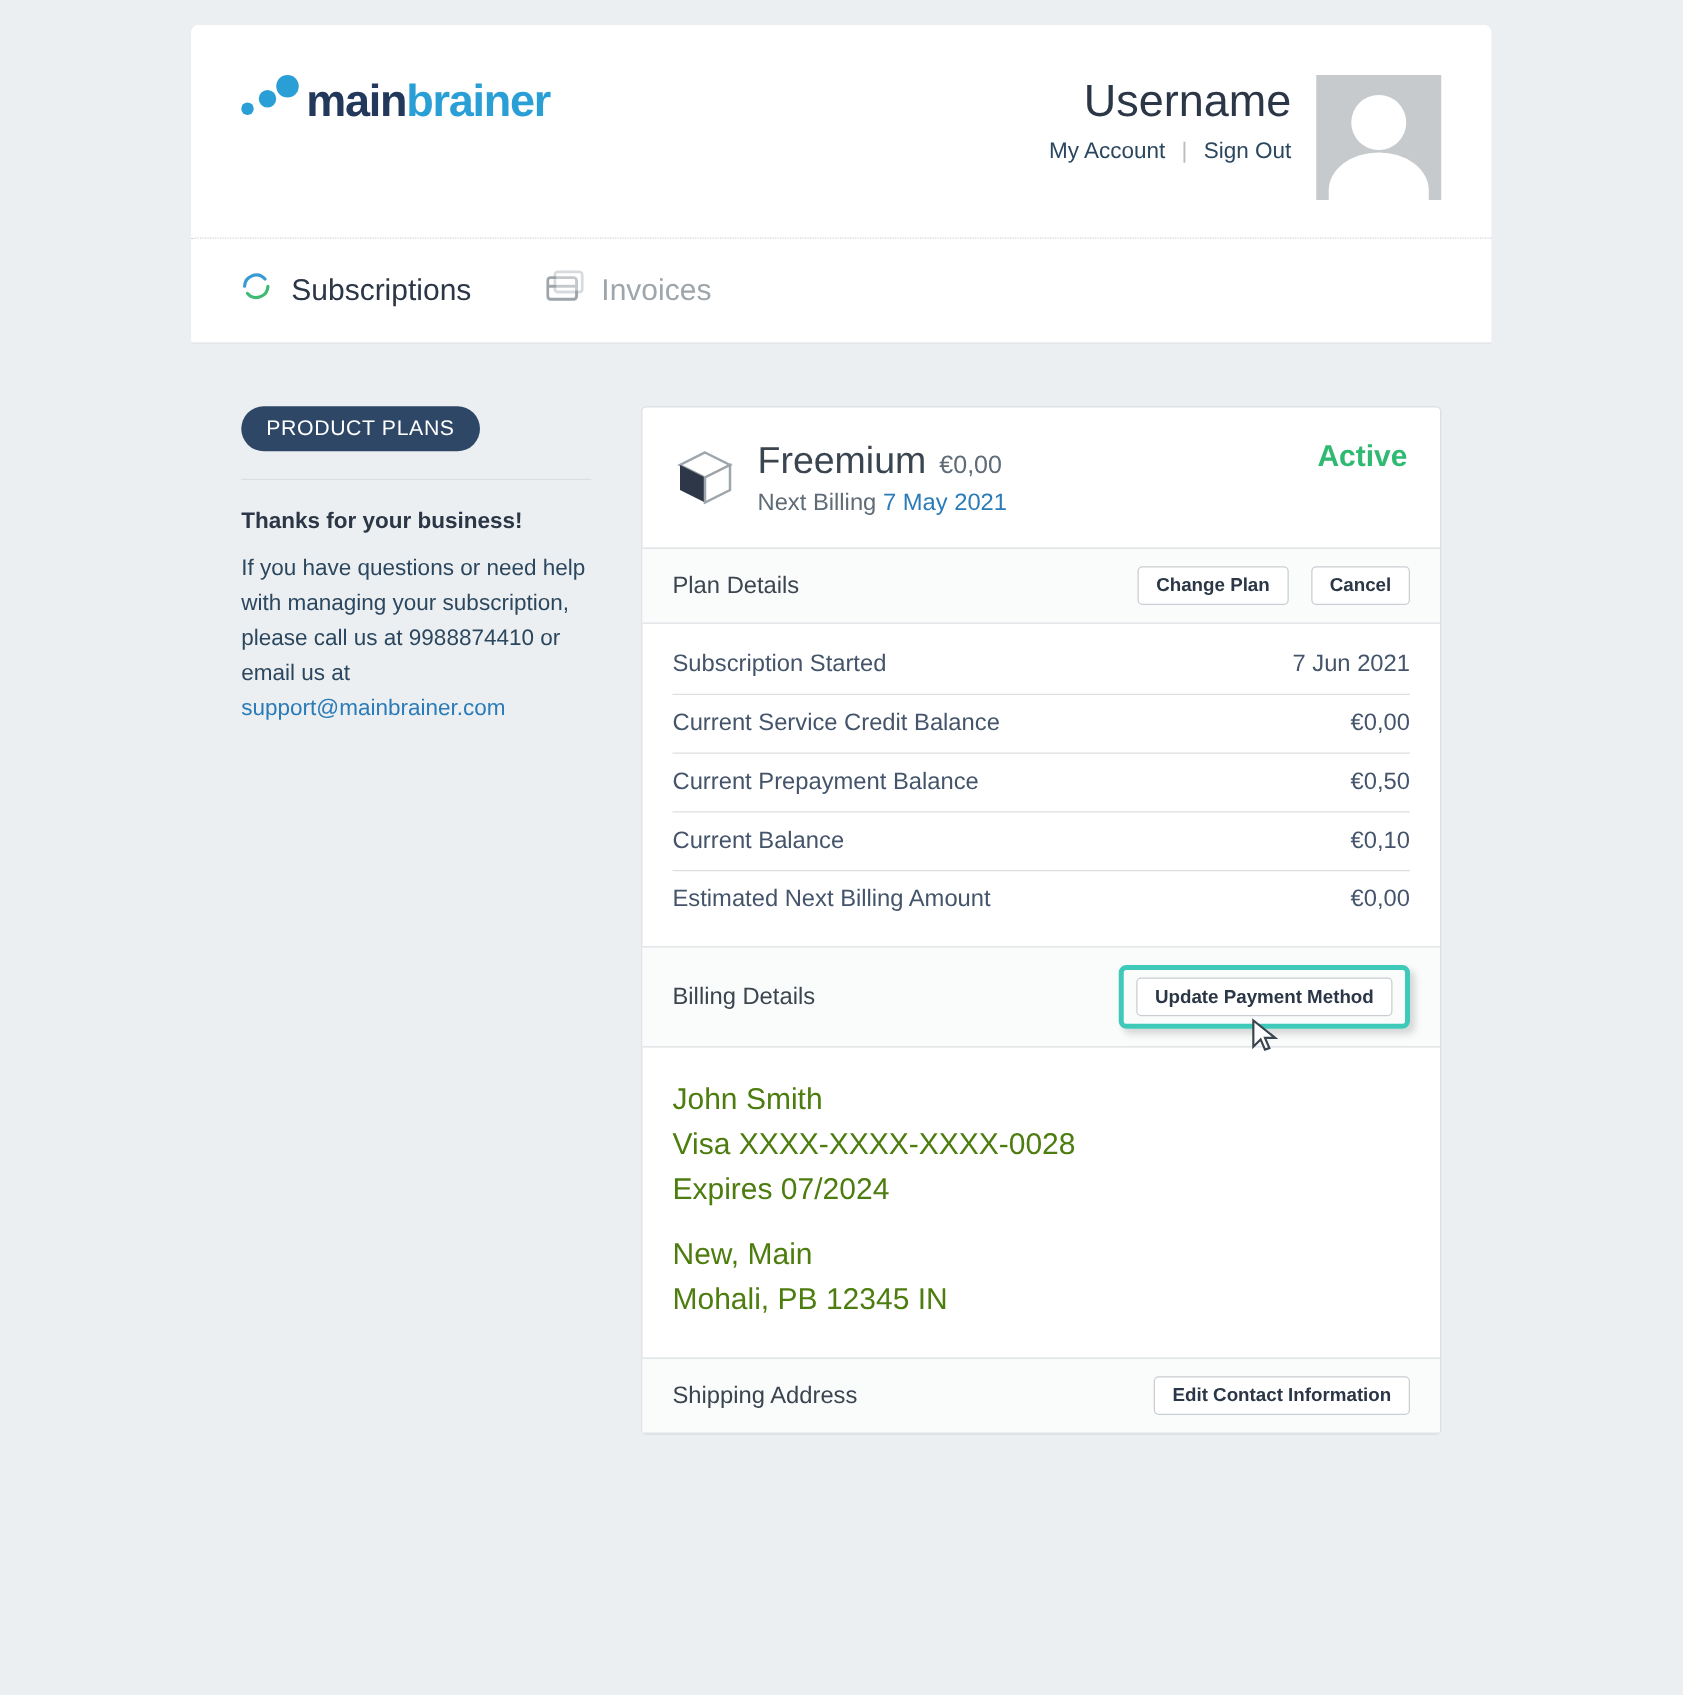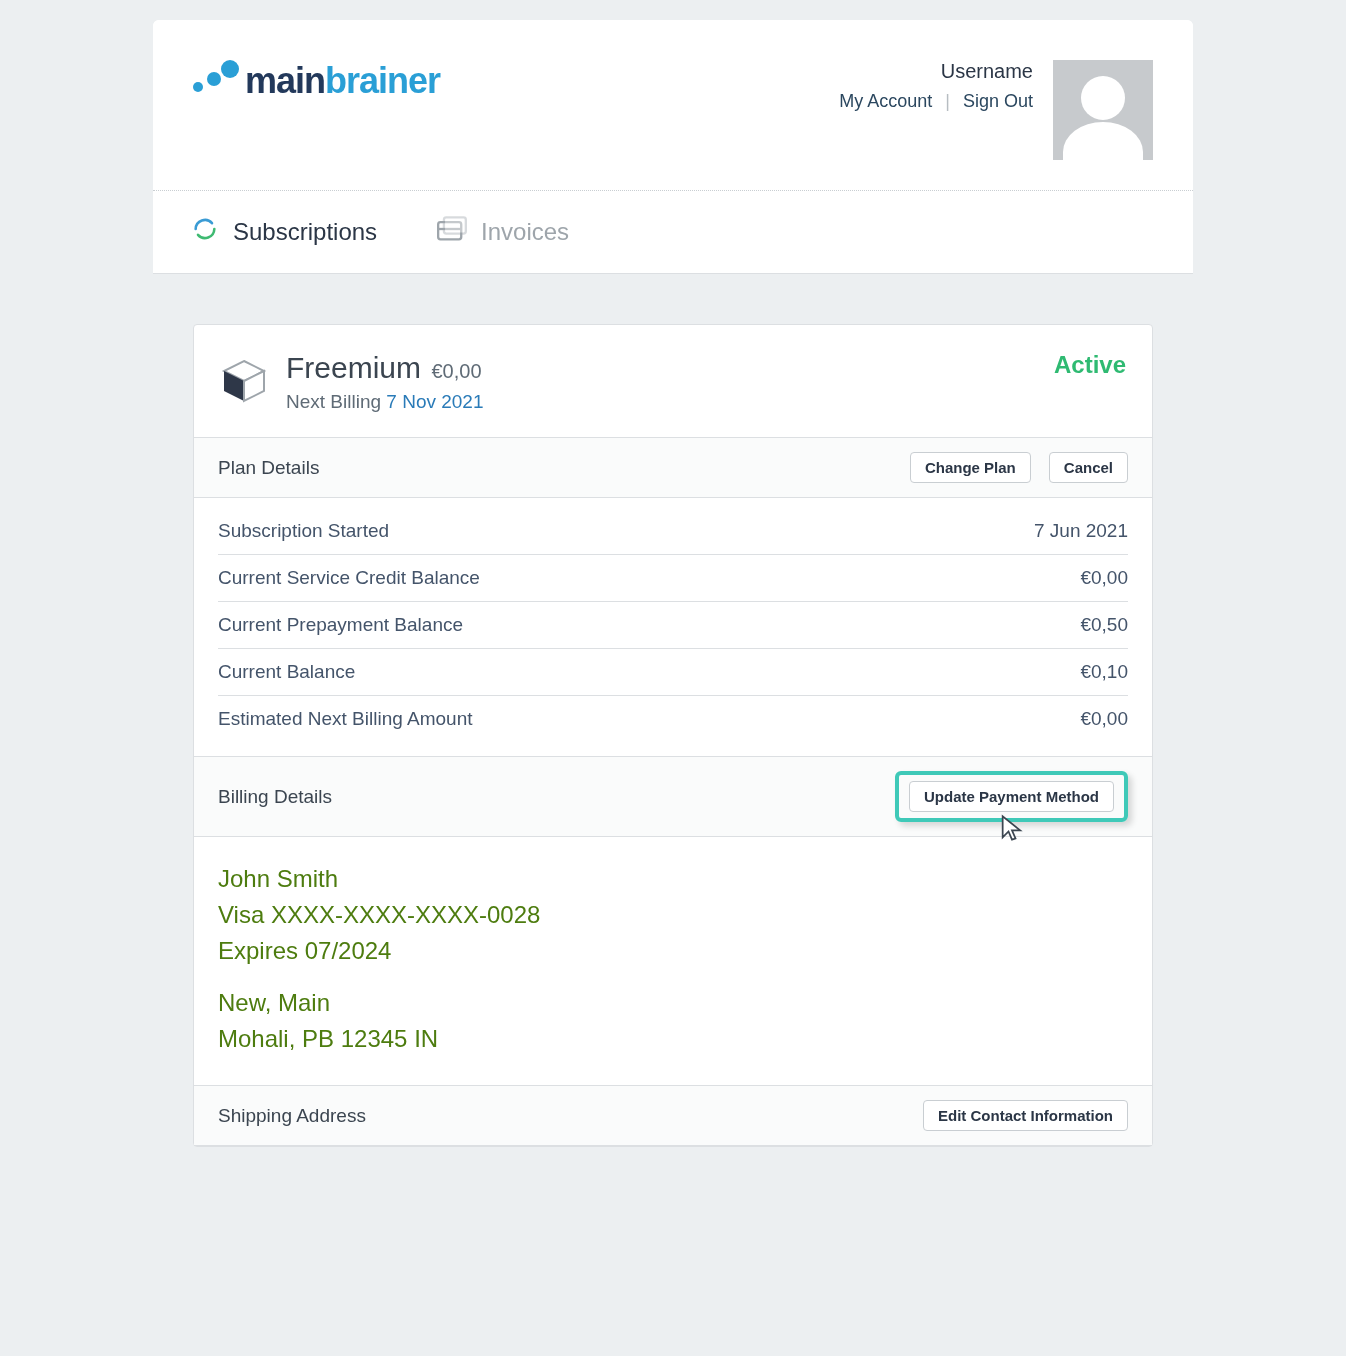--- a/index.html
+++ b/index.html
@@ -41,21 +41,21 @@
     background:#fff;
   }
   .logo{display:flex;align-items:flex-start;gap:10px}
   .logo-dots{position:relative;width:42px;height:38px}
   .logo-dots span{position:absolute;border-radius:50%}
   .logo-text{font-size:36px;font-weight:700;letter-spacing:-1px}
   .logo-text .main{color:#23395b}
   .logo-text .brainer{color:#2a9fd6}
   .user-block{display:flex;align-items:flex-start;gap:20px}
   .user-meta{text-align:right}
-  .username{font-size:20px;color:#2b3646;margin-bottom:8px}
+  .username{font-size:36px;color:#2b3646;margin-bottom:8px}
   .user-links{font-size:18px;color:#2b475f}
   .user-links a{color:#2b475f;text-decoration:none;cursor:pointer}
   .user-links .sep{color:#b7bdc2;margin:0 8px}
   .avatar{width:100px;height:100px;background:#c7cacd;position:relative;overflow:hidden}
   .avatar .head{position:absolute;width:44px;height:44px;background:#fff;border-radius:50%;left:28px;top:16px}
   .avatar .body{position:absolute;width:80px;height:60px;background:#fff;border-radius:50% 50% 0 0;left:10px;top:62px}
   .dotted-sep{border-top:1px dotted #c9ced2}
   
   .tabs{display:flex;gap:60px;padding:24px 38px;background:#fff;border-bottom:1px solid var(--gray-line)}
   .tab{display:flex;align-items:center;gap:14px;font-size:24px;cursor:pointer}
@@ -145,39 +145,47 @@
             <rect x="6" y="1" width="19" height="14" rx="2" stroke="#9ea5ab" stroke-width="2" fill="#fff" opacity="0.4"></rect>
           </svg>
         </span>
         <span>Invoices</span>
       </div>
     </div>
   </div>
 
   <div class="body-area">
 
+    <div class="sidebar">
+      <div class="pill">PRODUCT PLANS</div>
+      <div class="side-sep"></div>
+      <div class="thanks">Thanks for your business!</div>
+      <div class="side-msg">
+        <span>If you have questions or need help with managing your subscription, please call us at 9988874410 or email us at </span><a>support@mainbrainer.com</a>
+      </div>
+    </div>
 
     <div class="panel">
 
       <div class="panel-head">
         <div class="plan-left">
           <div class="cube">
             <svg viewBox="0 0 48 48" width="48" height="48">
               <polygon points="24,4 44,14 24,24 4,14" fill="#fff" stroke="#9ea5ab" stroke-width="2"></polygon>
               <polygon points="4,14 24,24 24,44 4,34" fill="#2e3748"></polygon>
               <polygon points="44,14 24,24 24,44 44,34" fill="#fff" stroke="#9ea5ab" stroke-width="2"></polygon>
             </svg>
           </div>
           <div>
             <div>
               <span class="plan-title">Freemium</span>
               <span class="plan-price">€0,00</span>
             </div>
             <div class="next-billing">
-              <span>Next Billing </span><span class="date">7 Nov 2021</span>
+              <span>Next Billing </span><span class="date">7 May 2021</span>
             </div>
           </div>
         </div>
         <div class="status">Active</div>
       </div>
 
       <div class="section-bar">
         <div class="section-title">Plan Details</div>
         <div class="btn-row">
           <button class="btn">Change Plan</button>

